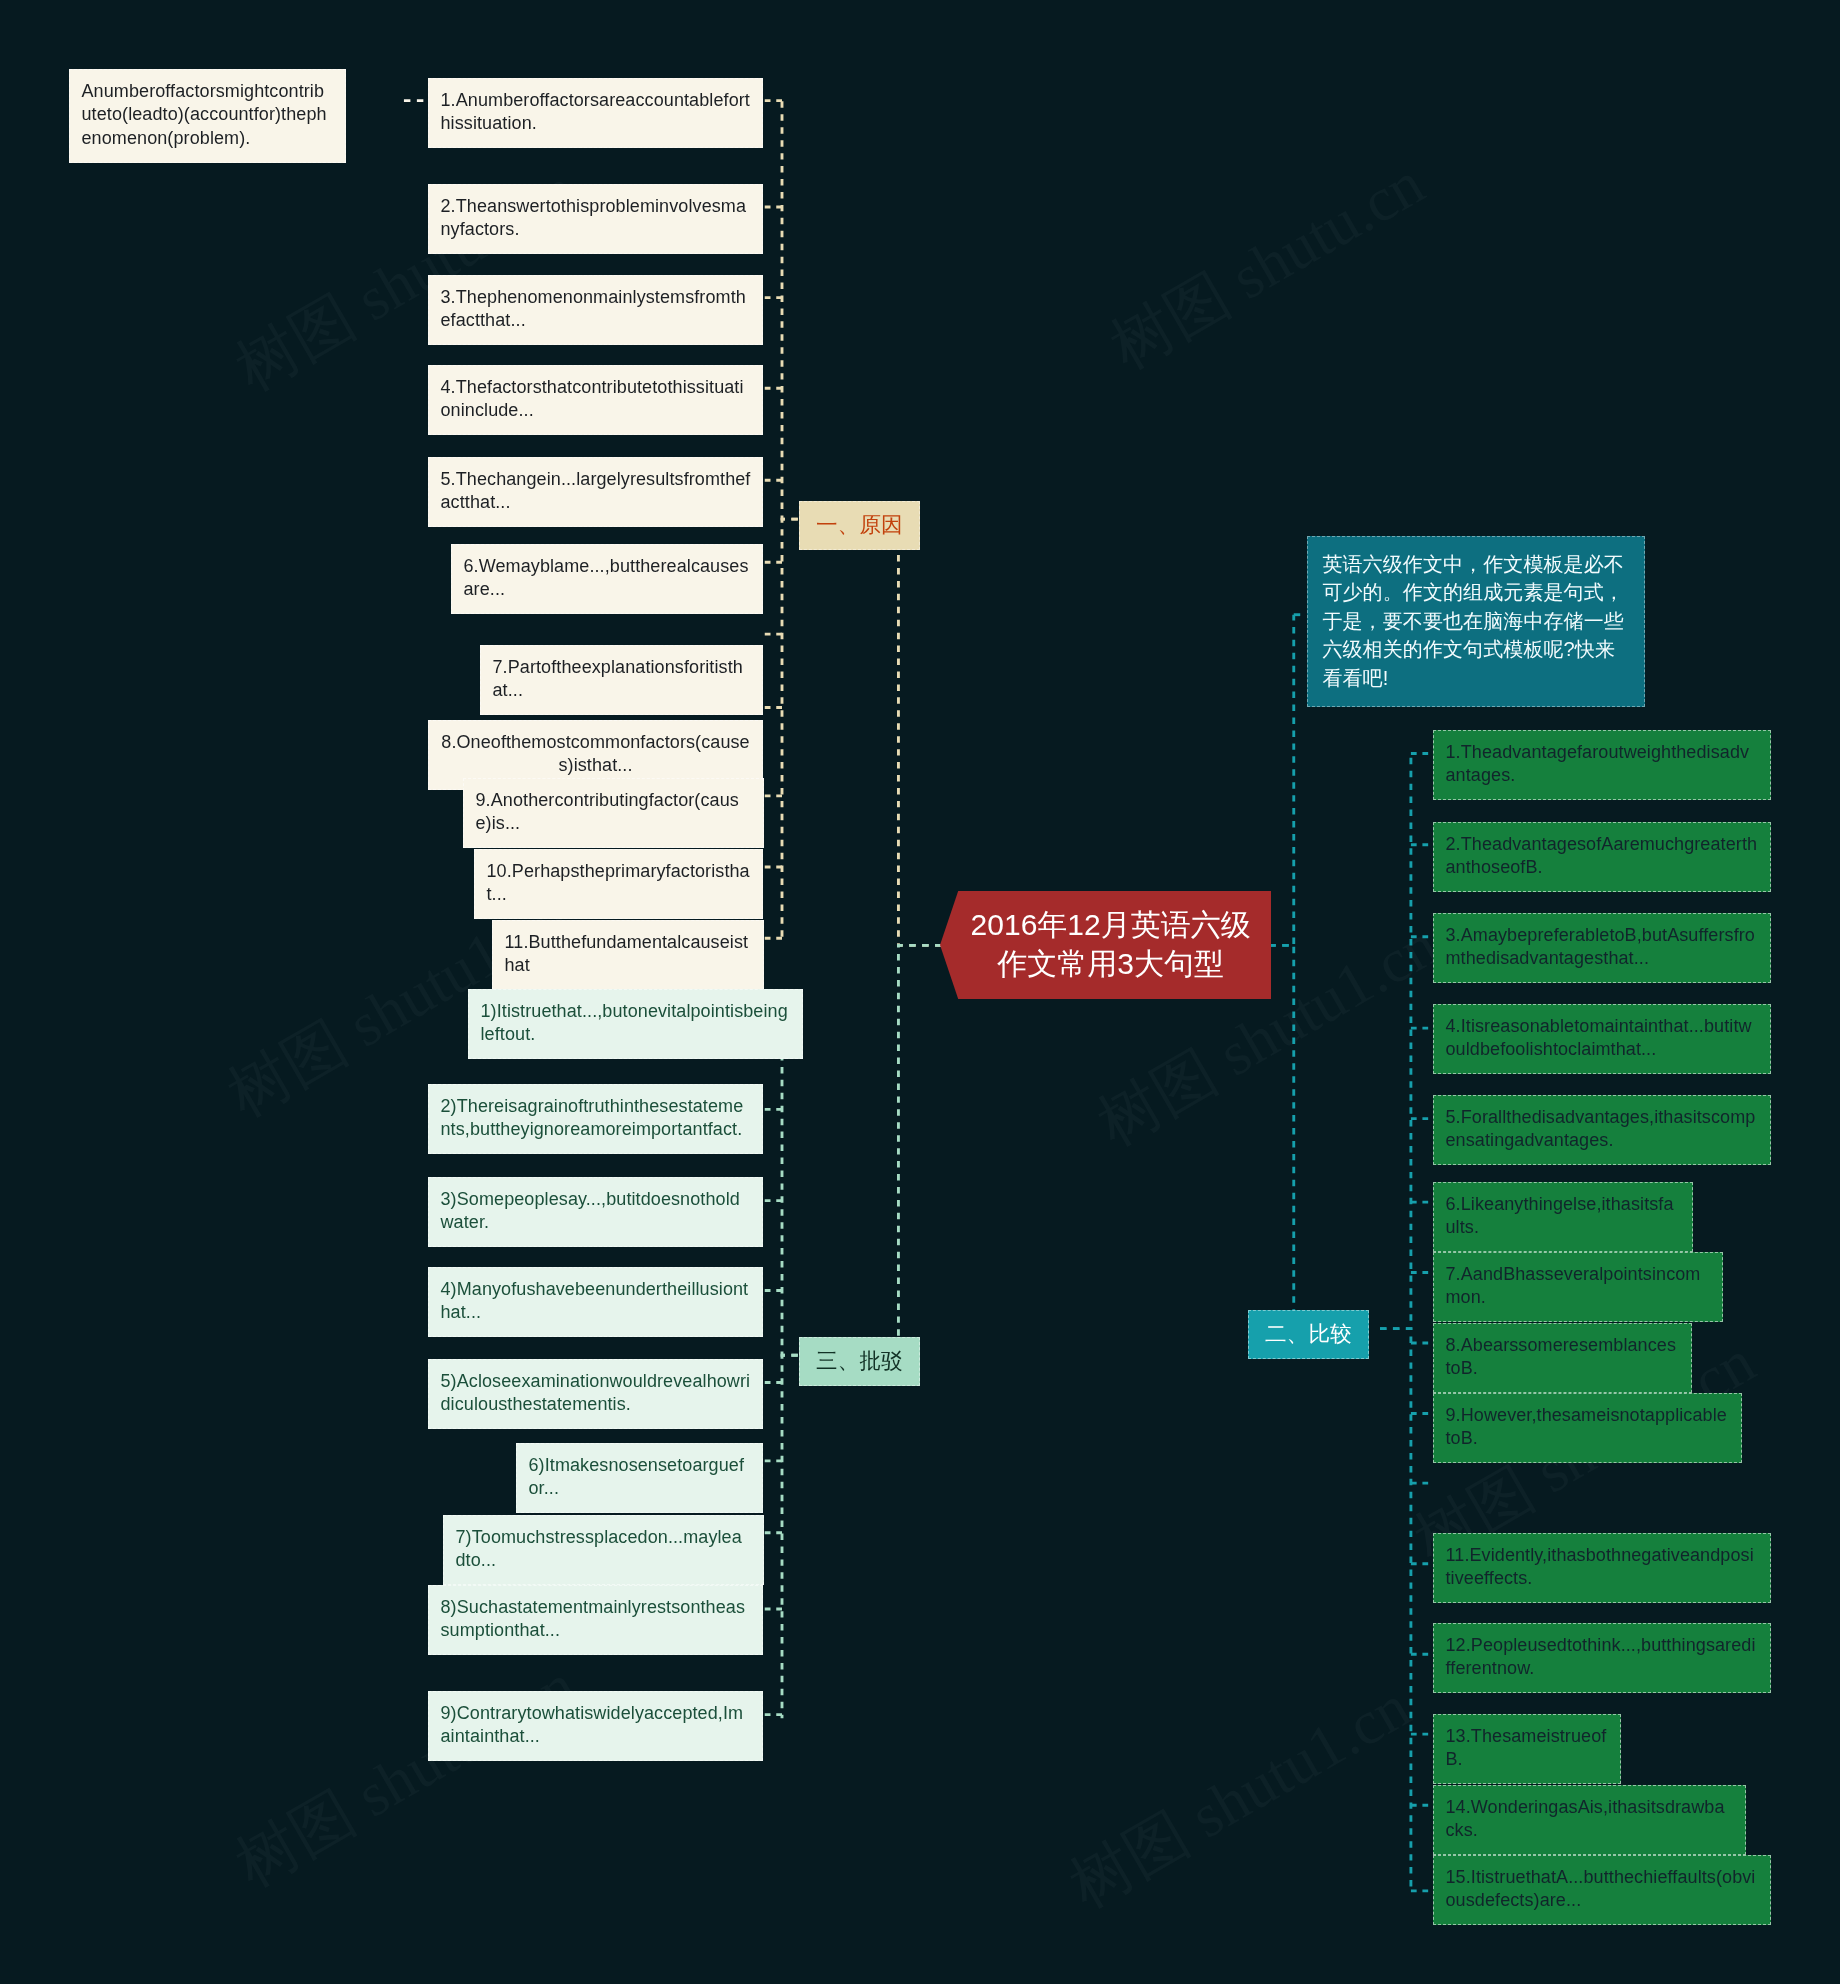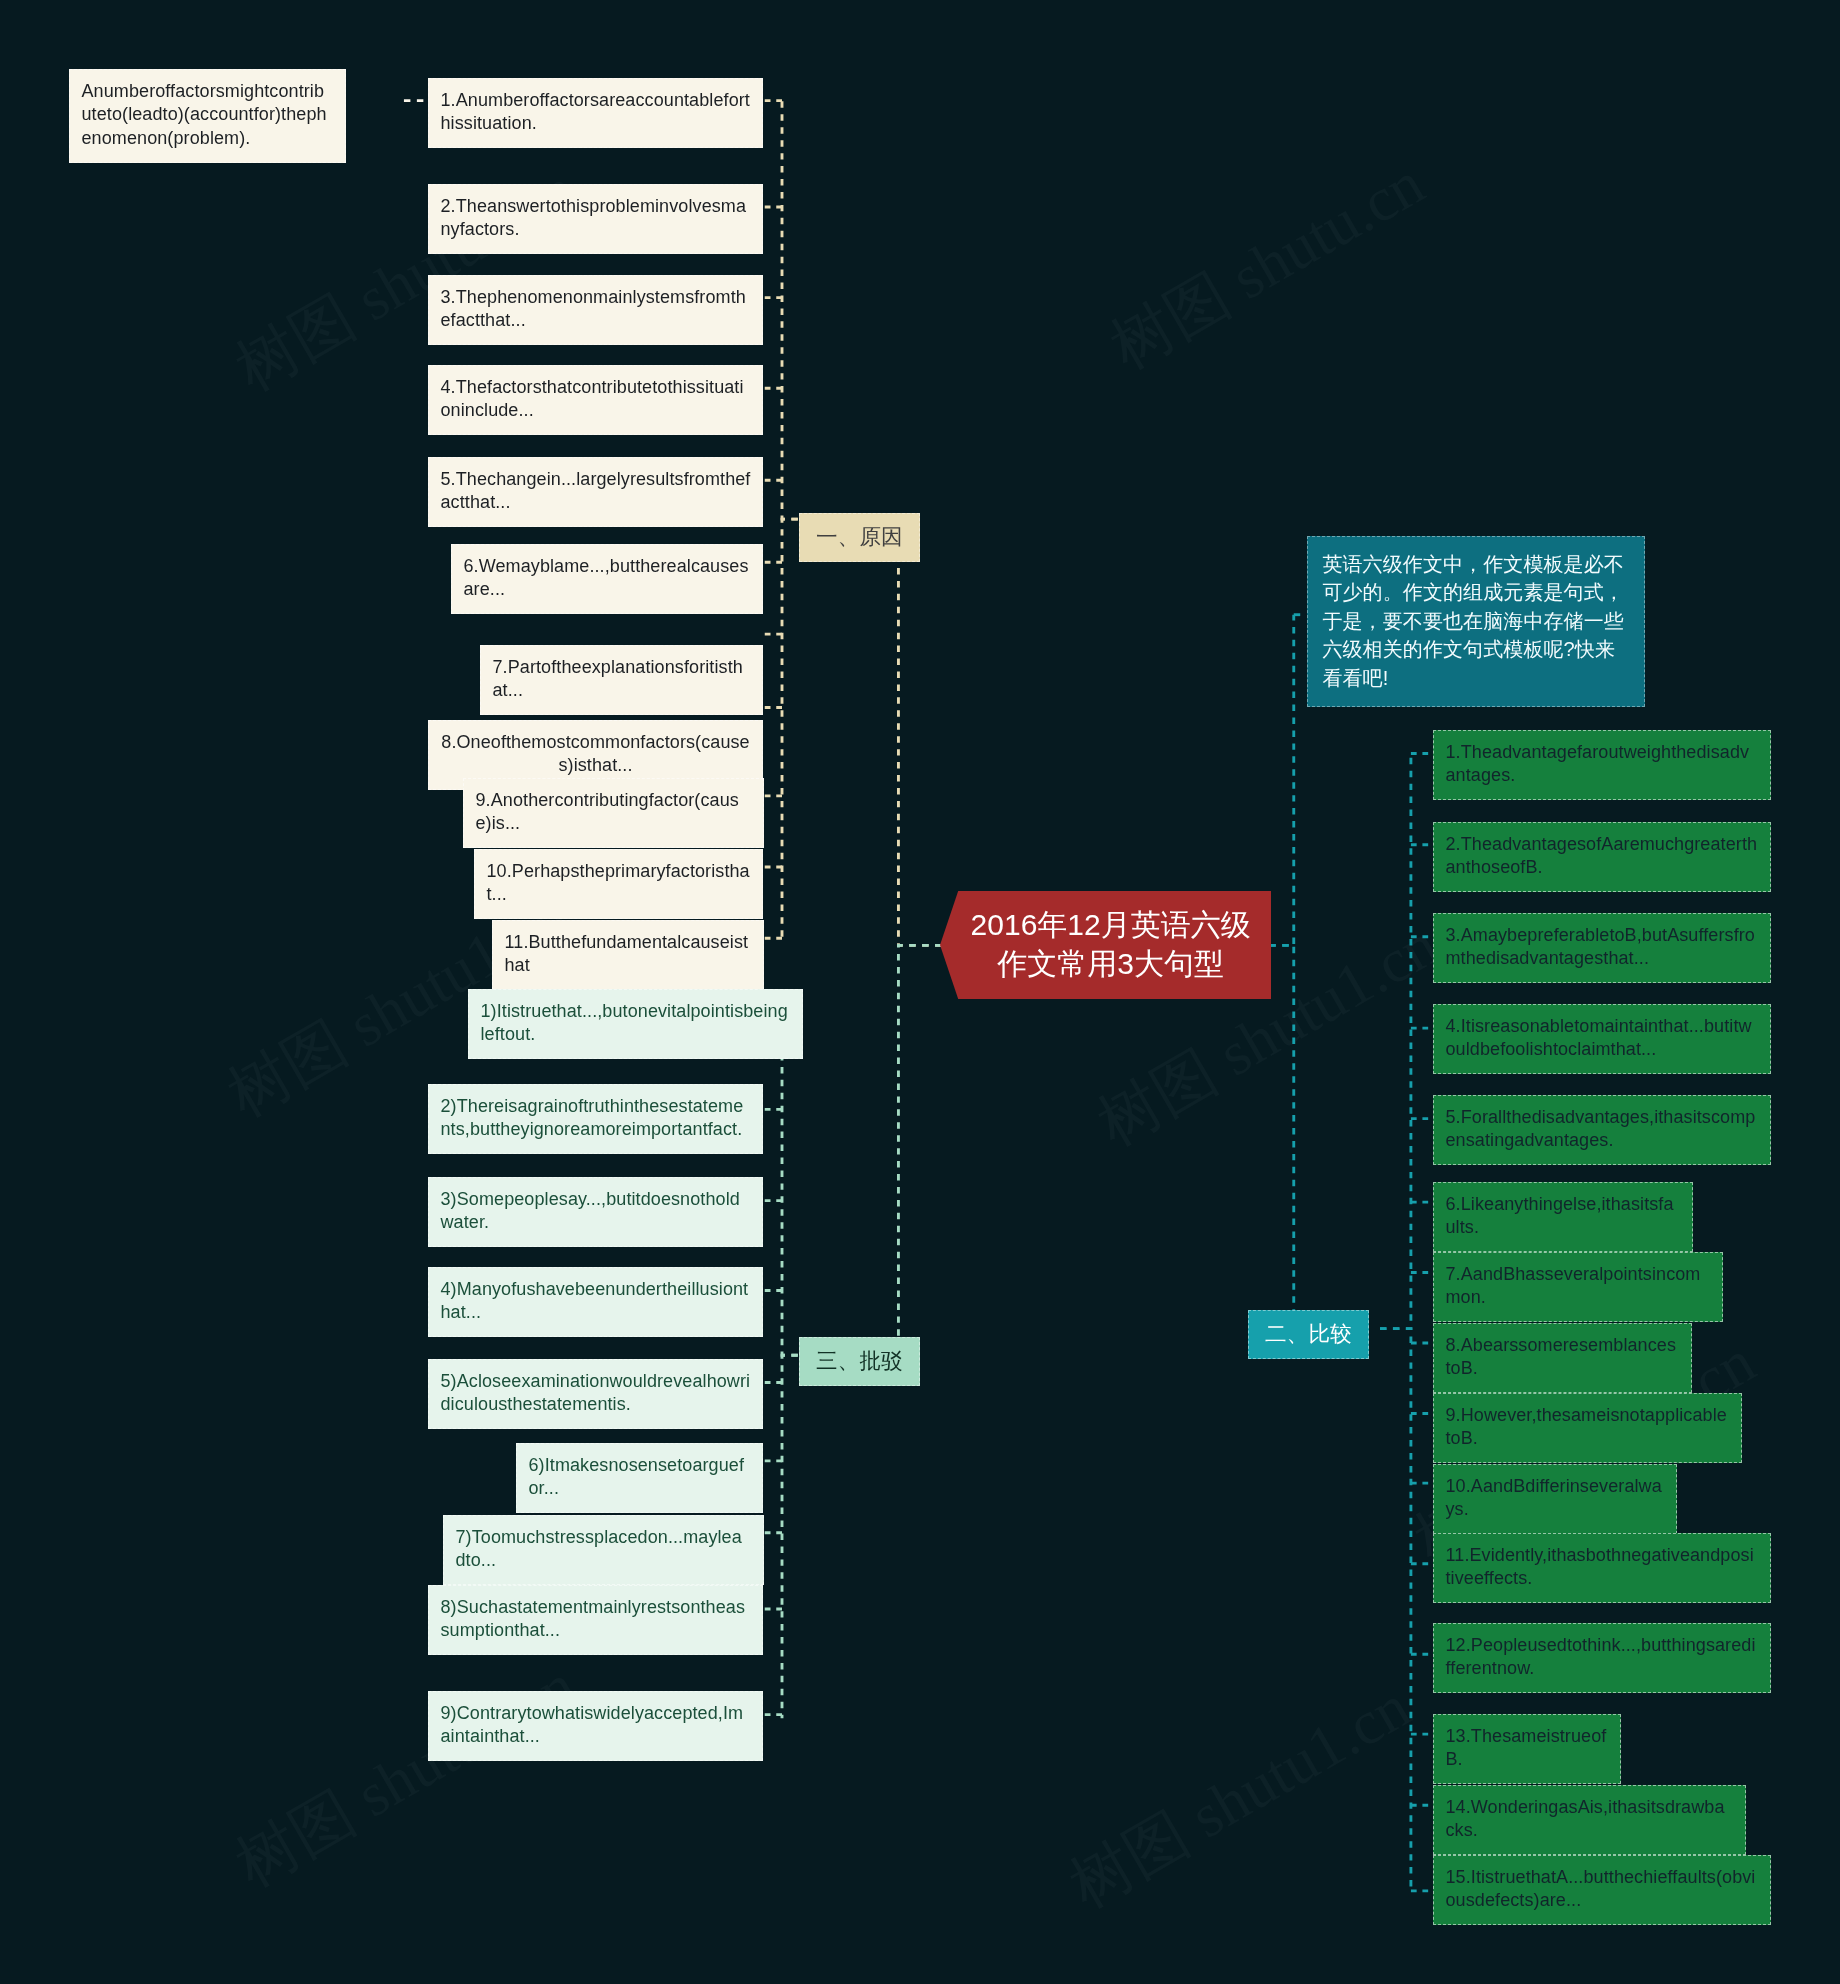--- a/index.html
+++ b/index.html
@@ -41,21 +41,21 @@
   .leaf.cream{background:#f9f5e9;color:#1d2024;}
   .leaf.mint {background:#e6f4ec;color:#1b4f3a;}
   .leaf.ice  {background:#15803d;color:#11252b;}
 
   .branch{
     padding:9.3px 16px;
     font-size:21.6px;
     border:1.4px dashed rgba(255,255,255,0.45);
     white-space:nowrap;
   }
-  .branch.tan  {background:#e8dcb4;color:#404040;margin-top:12px;}
+  .branch.tan  {background:#e8dcb4;color:#c2410c;}
   .branch.green{background:#a6dcc4;color:#123226;}
   .branch.teal {background:#16a0ac;color:#ffffff;}
 
   .desc{
     background:#0d6f80;color:#f2fbfd;
     padding:13px 14.4px 14.4px 14.4px;
     font-size:20px;line-height:1.42;
     border:1.4px dashed rgba(255,255,255,0.40);
   }
 
@@ -225,22 +225,20 @@
   <div class="node leaf ice" style="left:1433px;top:1095px;width:338px;">
     <span>5.Forallthedisadvantages,ithasitscompensatingadvantages.</span></div>
   <div class="node leaf ice" style="left:1433px;top:1182px;width:260px;">
     <span>6.Likeanythingelse,ithasitsfaults.</span></div>
   <div class="node leaf ice" style="left:1433px;top:1252px;width:290px;">
     <span>7.AandBhasseveralpointsincommon.</span></div>
   <div class="node leaf ice" style="left:1433px;top:1323px;width:259px;">
     <span>8.AbearssomeresemblancestoB.</span></div>
   <div class="node leaf ice" style="left:1433px;top:1393px;width:309px;">
     <span>9.However,thesameisnotapplicabletoB.</span></div>
-  <div class="node leaf ice" style="left:1433px;top:1464px;width:244px;">
-    <span>10.AandBdifferinseveralways.</span></div>
   <div class="node leaf ice" style="left:1433px;top:1533px;width:338px;">
     <span>11.Evidently,ithasbothnegativeandpositiveeffects.</span></div>
   <div class="node leaf ice" style="left:1433px;top:1623px;width:338px;">
     <span>12.Peopleusedtothink...,butthingsaredifferentnow.</span></div>
   <div class="node leaf ice" style="left:1433px;top:1714px;width:188px;">
     <span>13.ThesameistrueofB.</span></div>
   <div class="node leaf ice" style="left:1433px;top:1785px;width:313px;">
     <span>14.WonderingasAis,ithasitsdrawbacks.</span></div>
   <div class="node leaf ice" style="left:1433px;top:1855px;width:338px;">
     <span>15.ItistruethatA...butthechieffaults(obviousdefects)are...</span></div>

